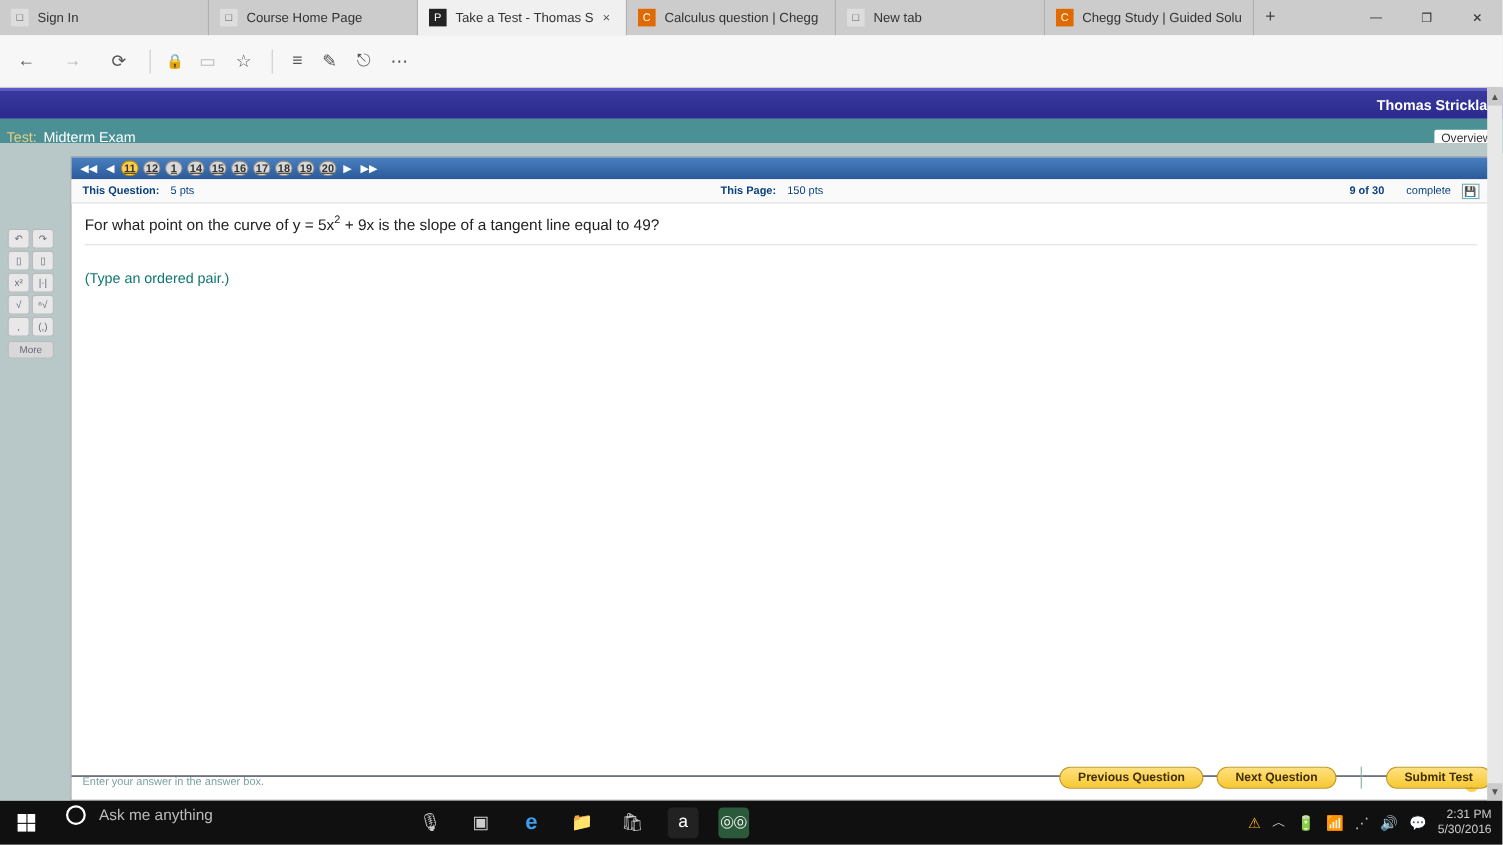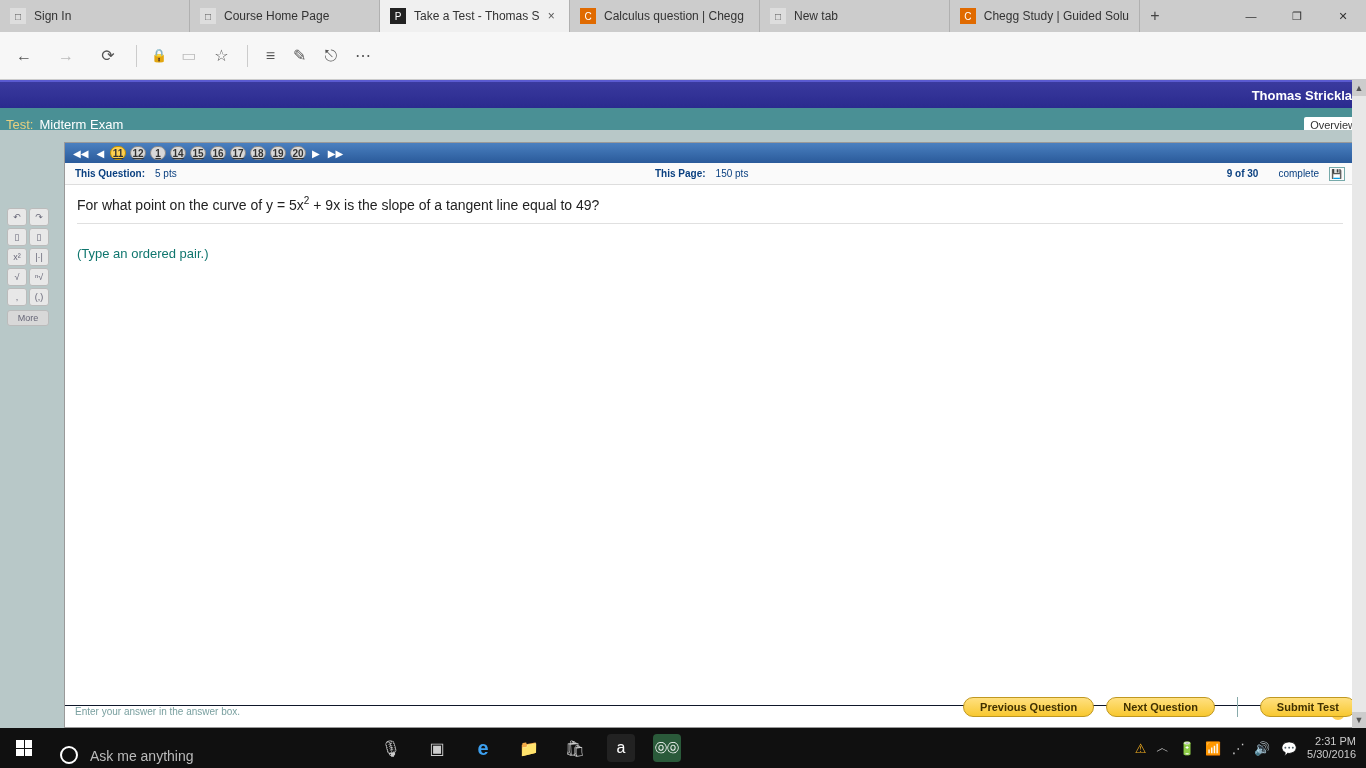--- a/index.html
+++ b/index.html
@@ -74,21 +74,21 @@
 
 .actionrow { position: absolute; left: 64px; right: 10px; bottom: 8px; height: 26px; display: flex; align-items: center; justify-content: flex-end; gap: 12px; }
 .pillbtn { background: linear-gradient(#ffe080, #f8c830); border: 1px solid #c09820; border-radius: 12px; padding: 3px 16px; font-size: 11px; font-weight: bold; color: #403000; }
 .actsep { width:1px; height:20px; background:#8aa; margin:0 10px; }
 
 
 .taskbar { position: absolute; left: 0; right: 0; bottom: 0; height: 40px; background: #101010; display: flex; align-items: center; color: #ccc; }
 .startbtn { width: 48px; height: 40px; display: flex; align-items: center; justify-content: center; }
 .winlogo { width:16px; height:16px; display:grid; grid-template-columns:1fr 1fr; grid-template-rows:1fr 1fr; gap:1px; }
 .winlogo div{ background:#fff;}
-.cortana { display: flex; align-items: flex-end; width: 320px; height: 32px; }
+.cortana { display: flex; align-items: flex-start; width: 320px; height: 32px; }
 .cortana .circ { width: 18px; height: 18px; border: 2px solid #fff; border-radius: 50%; margin: 0 12px; }
 .cortana .txt { color: #bbb; font-size: 14px; }
 .tbicons { display: flex; align-items:center; height:40px; }
 .tbicons .tic { width: 46px; height: 40px; display: flex; align-items: center; justify-content: center; font-size: 16px; }
 .tbicons .edge { color:#3ca0f0; font-weight:bold; font-size:20px;}
 .tray { margin-left: auto; display: flex; align-items: center; gap: 10px; padding-right: 10px; font-size: 11px; }
 .tray .tic { font-size: 13px; }
 .clock { text-align: right; line-height: 1.2; font-size: 11px; }
 .scroll { position:absolute; right:0; top:80px; bottom:40px; width:14px; background:#e8e8e8; }
 .scroll .up,.scroll .dn{ position:absolute; left:0; right:0; height:16px; background:#ccc; font-size:9px; text-align:center; line-height:16px; color:#555;}

